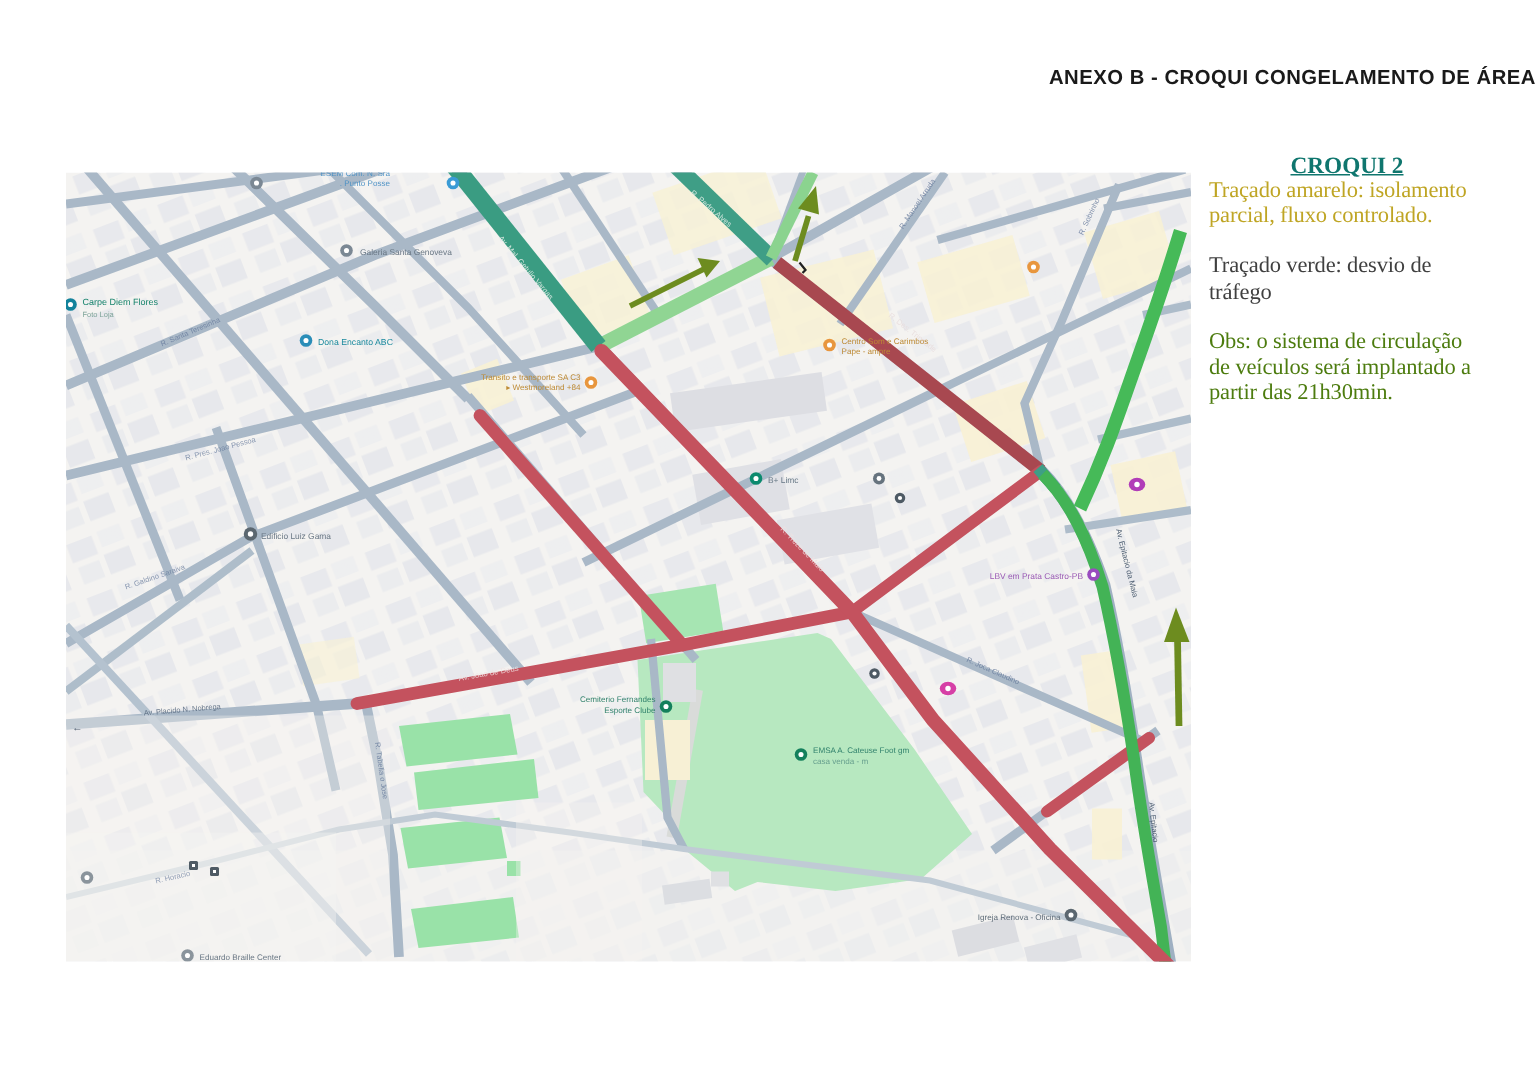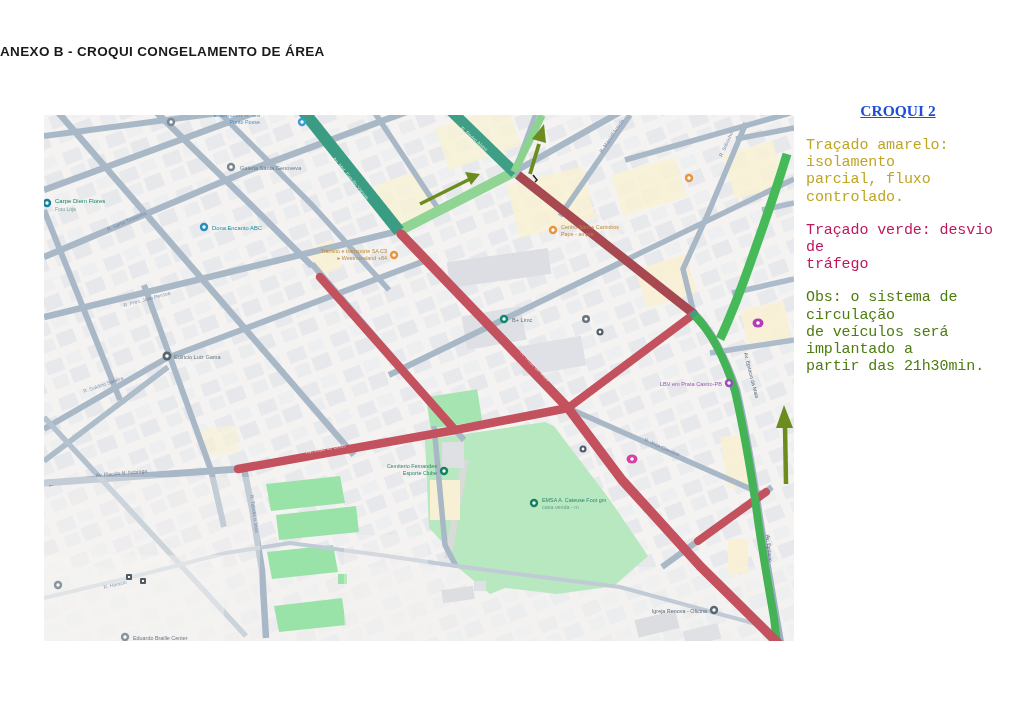--- a/index.html
+++ b/index.html
@@ -1,24 +1,24 @@
 <!DOCTYPE html>
 <html><head>
 <meta charset="utf-8">
 <style>
   html,body{margin:0;padding:0;background:#ffffff;width:1024px;height:725px;overflow:hidden;}
   body{position:relative;font-family:"Liberation Sans",sans-serif;}
-  .title{position:absolute;left:0;top:44px;width:1024px;text-align:left;font-weight:bold;font-size:13.5px;letter-spacing:.35px;color:#1a1a1a;}
-  .leghead{position:absolute;left:802px;top:102px;width:192px;text-align:center;font-family:"Liberation Serif",serif;font-weight:bold;font-size:15.5px;color:#1d4ed8;}
+  .title{position:absolute;left:0;top:44px;width:1024px;text-align:right;font-weight:bold;font-size:13.5px;letter-spacing:.35px;color:#1a1a1a;}
+  .leghead{position:absolute;left:802px;top:102px;width:192px;text-align:center;font-family:"Liberation Serif",serif;font-weight:bold;font-size:15.5px;color:#0f766e;}
   .leghead span{text-decoration:underline;}
-  .legend{position:absolute;left:806px;top:137px;width:200px;font-family:Liberation Mono, monospace;font-size:15px;letter-spacing:-0.1px;line-height:17.2px;}
+  .legend{position:absolute;left:806px;top:119px;width:200px;font-family:Liberation Serif, serif;font-size:15px;letter-spacing:-0.1px;line-height:17.2px;}
   .legend p{margin:0 0 16px 0;}
   .ly{color:#bfa524;}
   .lr{color:#c00000;}
-  .lg{color:#be185d;}
+  .lg{color:#404040;}
   .lk{color:#4d7c0f;}
 </style>
 </head>
 <body>
 
 <div class="title">ANEXO B - CROQUI CONGELAMENTO DE ÁREA</div>
 
 <svg style="position:absolute;left:44px;top:115px;filter:blur(0.5px)" width="750" height="526" viewBox="0 0 750 526">
 <defs>
 <clipPath id="mapclip">

